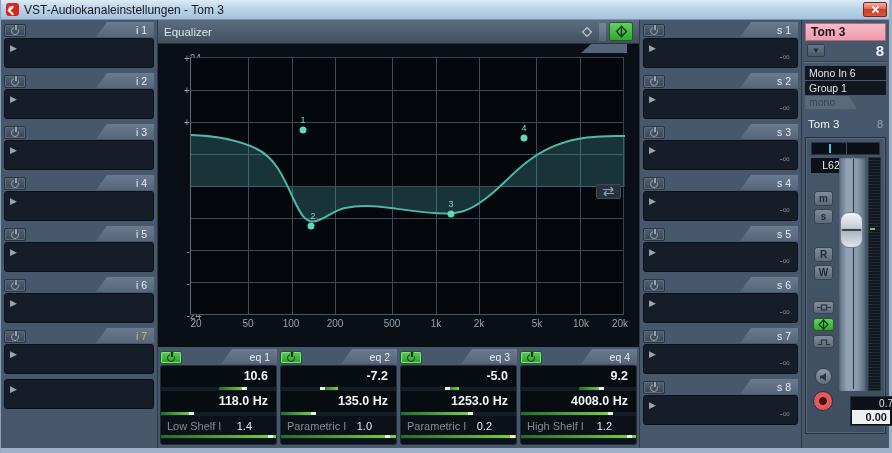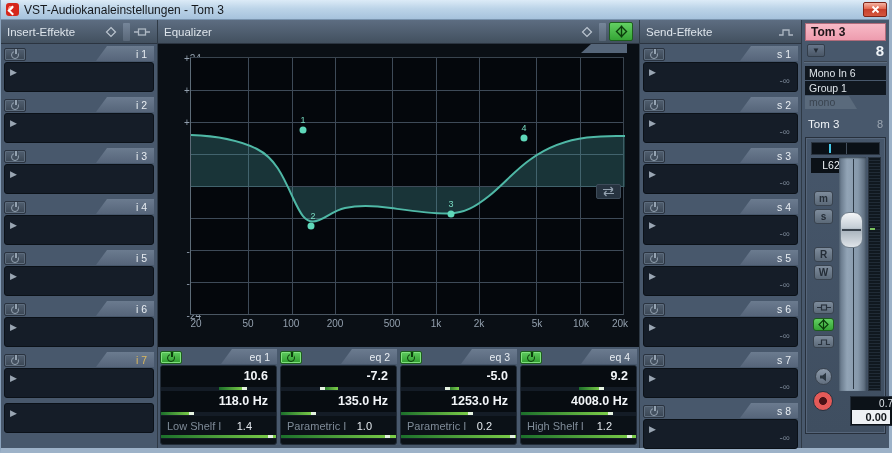--- a/index.html
+++ b/index.html
@@ -127,35 +127,20 @@
     <span class="close-btn">
       <svg width="9" height="9">
           <path d="M1.5,1.5 L7.5,7.5 M7.5,1.5 L1.5,7.5" stroke="#ffffff" stroke-width="1.8"></path>
         </svg>
     </span>
   </div>
 
   <div class="content">
 
     <div class="col col-inserts">
-      <div class="sec-head">
-        <span class="t">Insert-Effekte</span>
-        <span class="hicon">
-          <svg width="12" height="12">
-              <path d="M6,1.5 L10.5,6 L6,10.5 L1.5,6 Z" fill="none" stroke="#bac4cf" stroke-width="1.2"></path>
-            </svg>
-        </span>
-        <span class="hdiv"></span>
-        <span class="hicon">
-          <svg width="16" height="8">
-              <path d="M0,4 H4 M12,4 H16" stroke="#aeb8c3" stroke-width="1.4"></path>
-              <rect x="4.5" y="1" width="7" height="6" fill="none" stroke="#aeb8c3" stroke-width="1.3"></rect>
-            </svg>
-        </span>
-      </div>
 
       <div class="slot">
         <div class="slot-head">
             <span class="pwr-btn">
               <span class="pwr-icon"></span>
             </span>
             <span class="tab">
               <span>i 1</span>
             </span>
           </div>
@@ -451,28 +436,20 @@
                 <i class="fill" style="left:0;width:100%"></i>
                 <i class="hd" style="left:92%"></i>
               </div>
           </div>
         </div>
 
       </div>
     </div>
 
     <div class="col col-sends">
-      <div class="sec-head">
-        <span class="t">Send-Effekte</span>
-        <span class="hicon">
-          <svg width="16" height="10">
-              <path d="M1,8 H5 V3 H11 V8 H15" stroke="#aeb8c3" stroke-width="1.3" fill="none"></path>
-            </svg>
-        </span>
-      </div>
 
       <div class="slot">
         <div class="slot-head">
             <span class="pwr-btn">
               <span class="pwr-icon"></span>
             </span>
             <span class="tab">
               <span>s 1</span>
             </span>
           </div>

